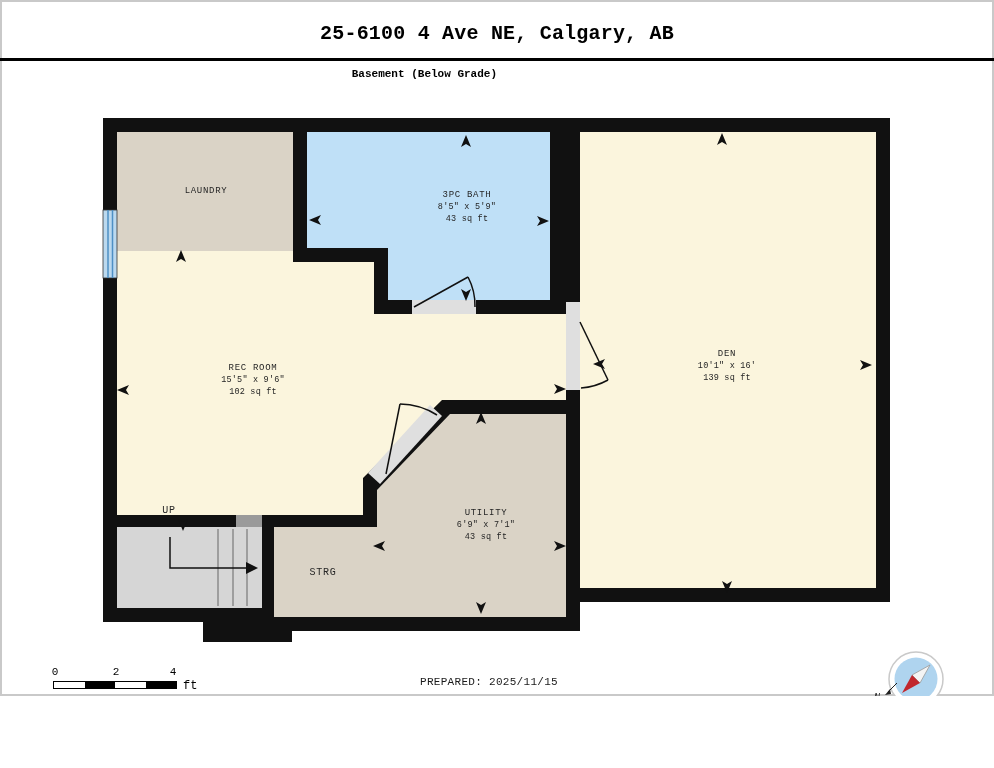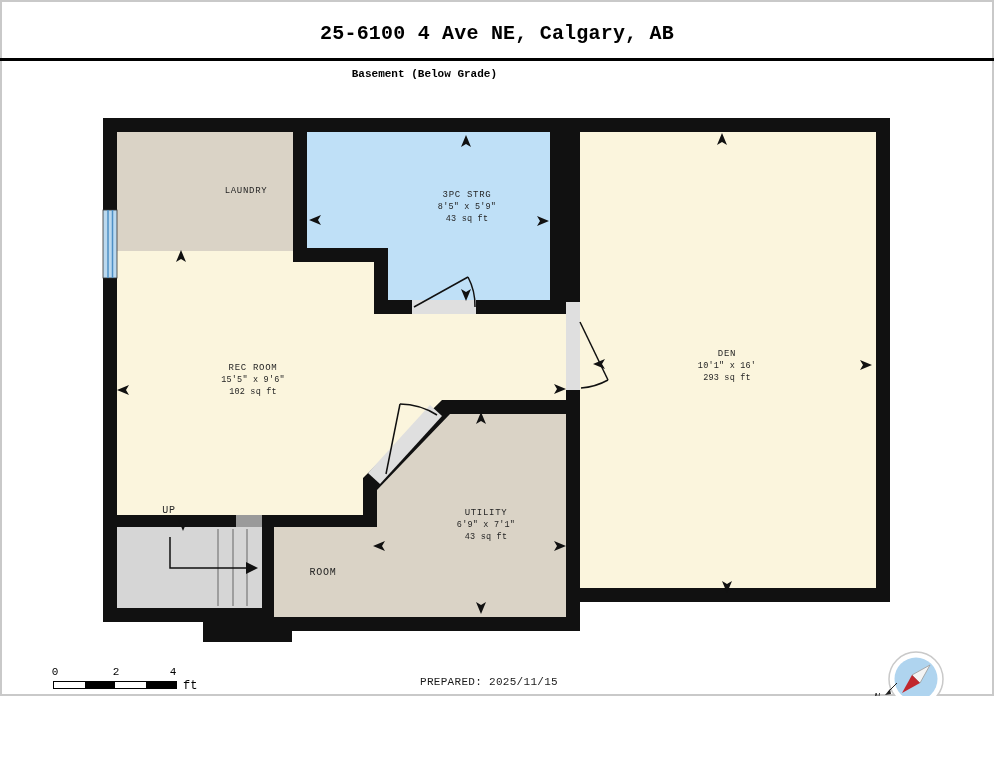--- a/index.html
+++ b/index.html
@@ -113,49 +113,49 @@
     <g>
       <circle cx="916" cy="679" r="27" fill="#FFFFFF" stroke="#C9C9C9" stroke-width="1.5"></circle>
       <circle cx="916" cy="679" r="21.5" fill="#AFD4EF"></circle>
       <polygon points="930,665 920,683 912,675" fill="#F4F4F4" stroke="#999" stroke-width="0.8"></polygon>
       <polygon points="902,693 920,683 912,675" fill="#C1272D"></polygon>
       <line x1="897" y1="683" x2="888" y2="692" stroke="#222" stroke-width="1"></line>
       <polygon points="885,695 890,689 891,694" fill="#222"></polygon>
     </g>
   </svg>
 
-  <div class="abs room-label" style="left:206px;top:191px;margin-left:40px;">
+  <div class="abs room-label" style="left:206px;top:191px;">
     <div>LAUNDRY</div>
   </div>
 
   <div class="abs room-label" style="left:467px;top:207px;">
-    <div>3PC STRG</div>
+    <div>3PC BATH</div>
     <div class="sub">8'5" x 5'9"</div>
     <div class="sub">43 sq ft</div>
   </div>
 
   <div class="abs room-label" style="left:253px;top:380px;">
     <div>REC ROOM</div>
     <div class="sub">15'5" x 9'6"</div>
     <div class="sub">102 sq ft</div>
   </div>
 
   <div class="abs room-label" style="left:727px;top:366px;">
     <div>DEN</div>
     <div class="sub">10'1" x 16'</div>
-    <div class="sub">293 sq ft</div>
+    <div class="sub">139 sq ft</div>
   </div>
 
   <div class="abs room-label" style="left:486px;top:525px;">
     <div>UTILITY</div>
     <div class="sub">6'9" x 7'1"</div>
     <div class="sub">43 sq ft</div>
   </div>
 
-  <div class="abs mini-label" style="left:323px;top:572px;">ROOM</div>
+  <div class="abs mini-label" style="left:323px;top:572px;">STRG</div>
   <div class="abs mini-label" style="left:169px;top:510px;">UP</div>
 
   <div class="abs scale-nums" style="left:0;top:666px;width:994px;height:14px;">
     <span style="left:55px;">0</span>
     <span style="left:116px;">2</span>
     <span style="left:173px;">4</span>
   </div>
   <div class="abs scale-bar">
     <span class="seg-w"></span>
     <span class="seg-b"></span>

